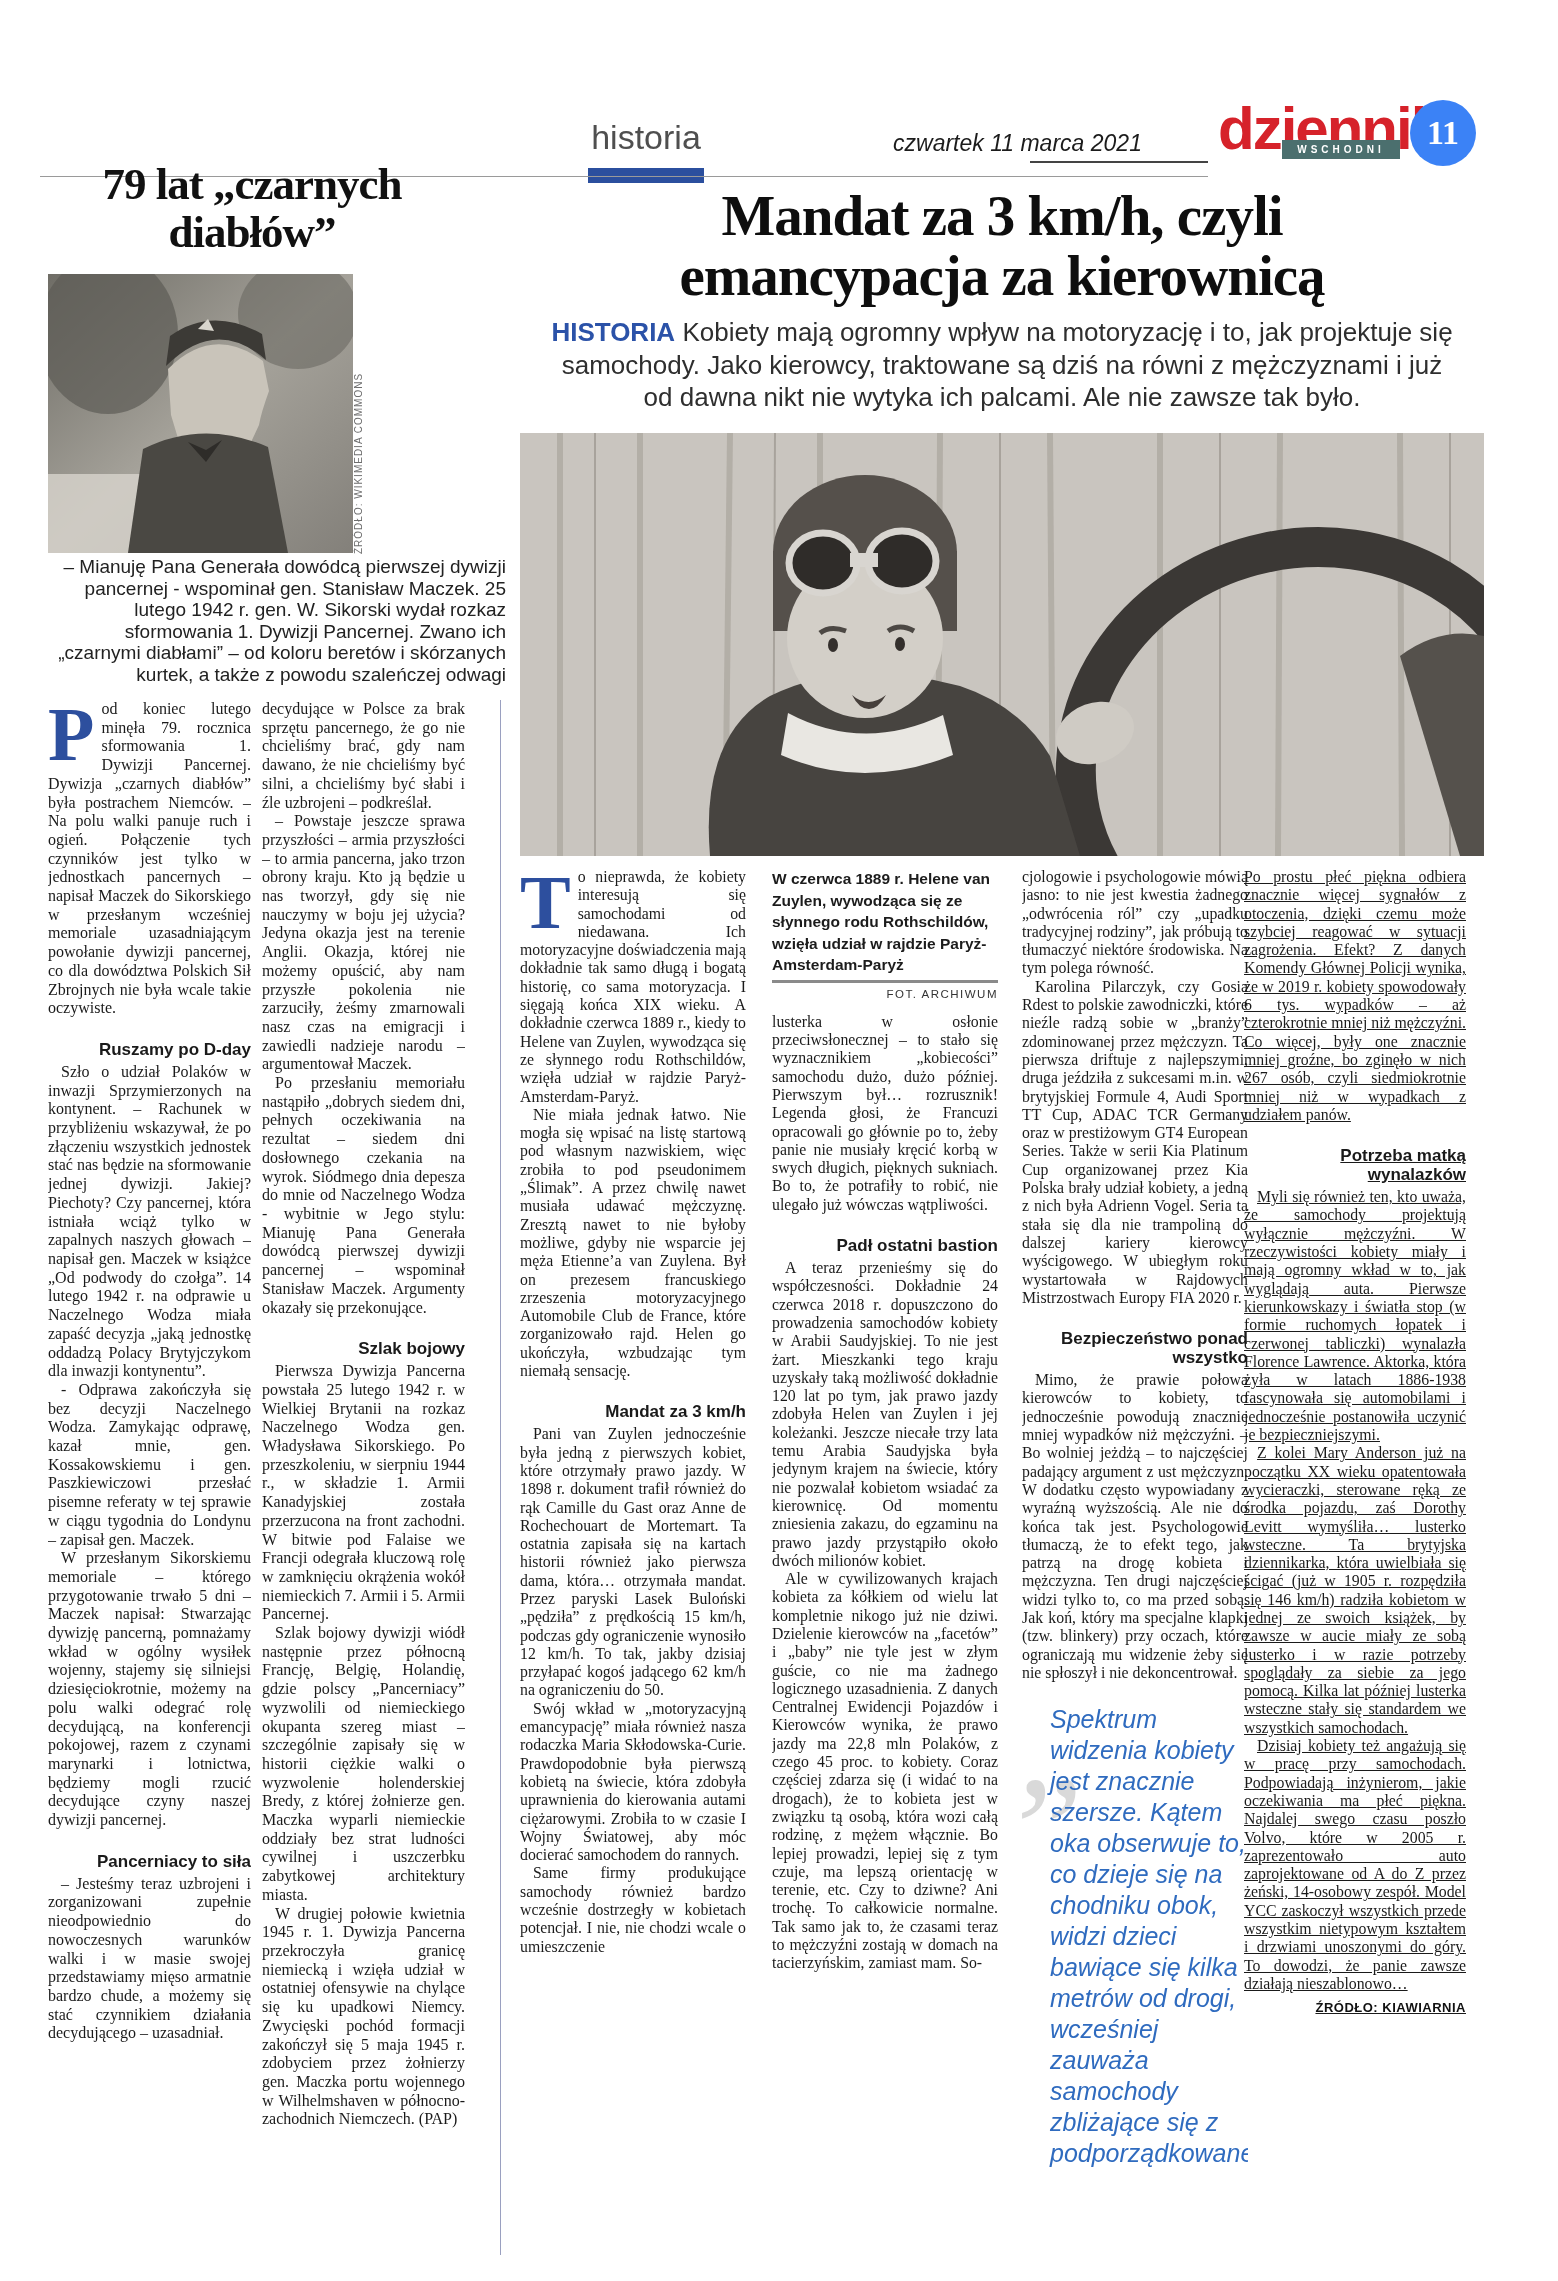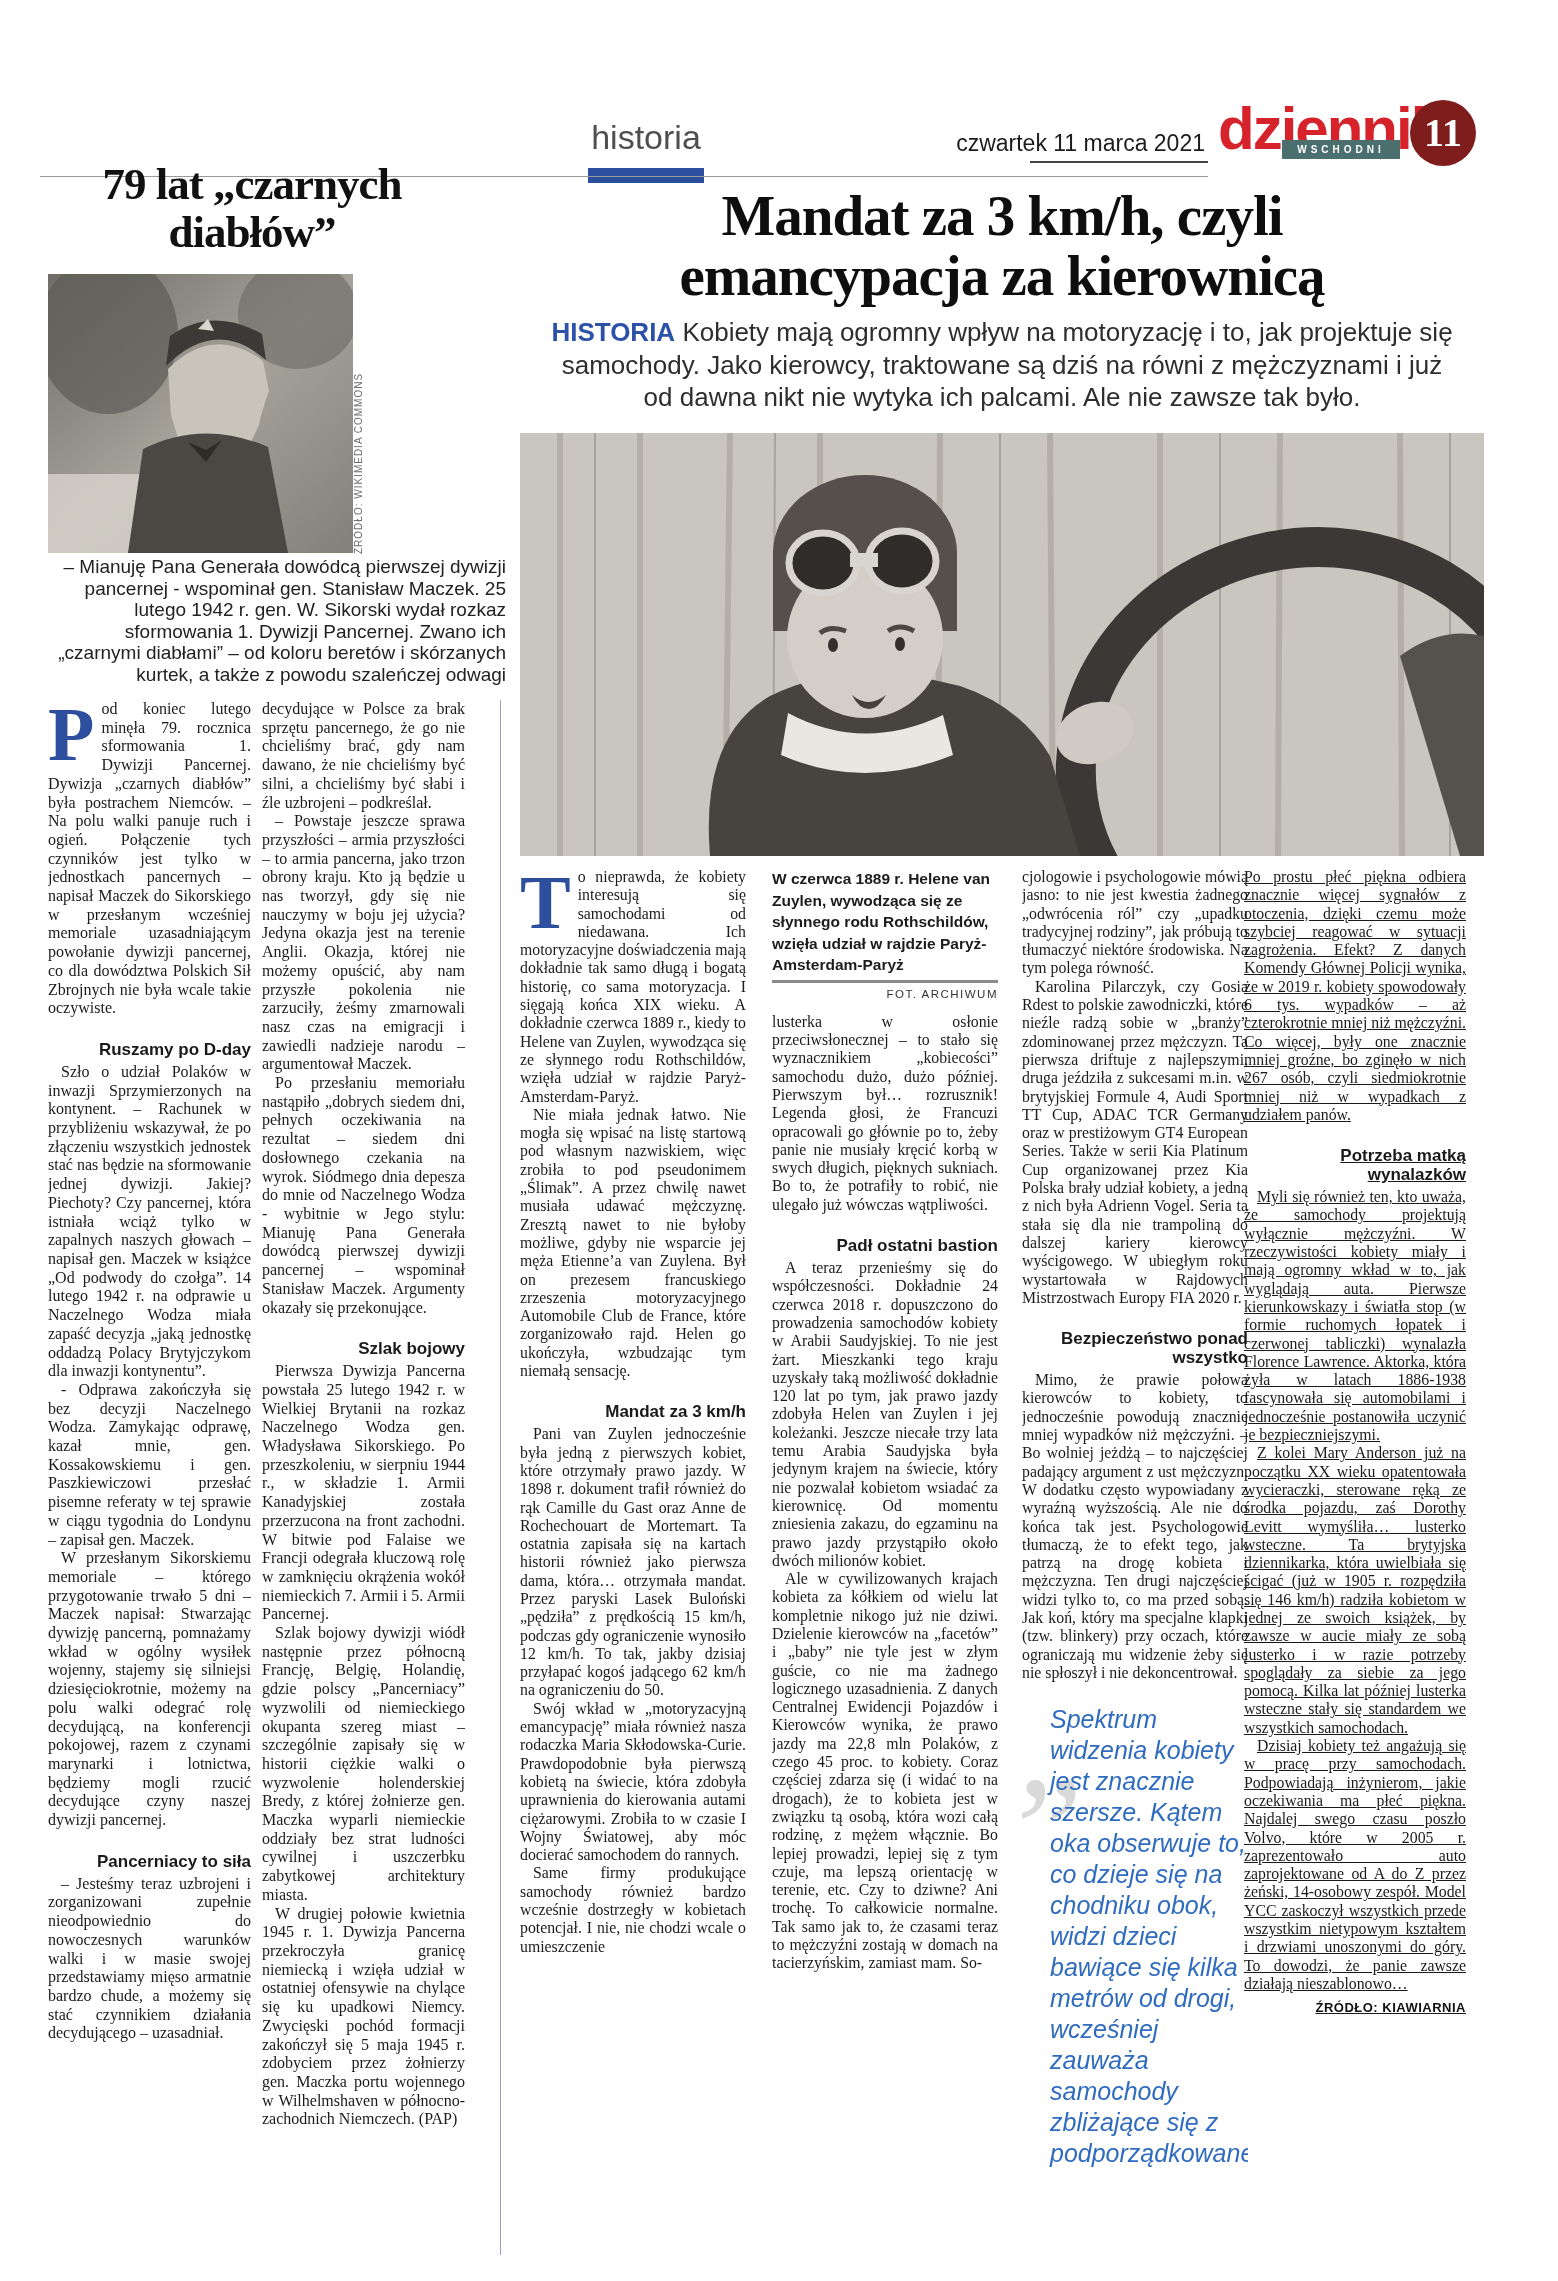--- a/index.html
+++ b/index.html
@@ -5,32 +5,32 @@
   html,body{margin:0;padding:0;background:#e8e8e8;}
   #page{position:relative;width:1558px;height:2281px;background:#ffffff;overflow:hidden;
         font-family:"Liberation Serif",serif;color:#1a1a1a;}
   [data-name]{box-sizing:border-box;}
 
   
   .section-label{position:absolute;left:588px;top:118px;width:116px;text-align:center;
     font-family:"Liberation Sans",sans-serif;font-weight:300;font-size:34px;color:#4f4f4f;}
   .section-bar{position:absolute;left:588px;top:168px;width:116px;height:15px;background:#2b4f9e;}
   .header-rule{position:absolute;left:40px;top:176px;width:1168px;height:1px;background:#9a9a9a;}
-  .issue-date{position:absolute;left:830px;top:130px;width:375px;text-align:right;
-    font-family:"Liberation Sans",sans-serif;font-size:23px;font-weight:400;color:#1c1c1c;}
+  .issue-date{position:absolute;left:830px;top:130px;width:375px;text-align:center;
+    font-family:"Liberation Sans",sans-serif;font-size:23px;font-weight:400;color:#1c1c1c;font-style:italic;}
   .date-rule{position:absolute;left:1030px;top:161px;width:178px;height:2px;background:#444;}
   .logo{position:absolute;left:1218px;top:96px;width:190px;height:72px;}
   .logo-word{font-family:"Liberation Sans",sans-serif;font-weight:700;font-size:60px;letter-spacing:-2px;
     color:#d6222a;line-height:66px;}
   .logo-band{position:absolute;left:64px;top:44px;width:118px;height:19px;background:#4b6f6e;
     color:#fff;font-family:"Liberation Sans",sans-serif;font-size:10px;letter-spacing:4px;
     text-align:center;line-height:19px;font-weight:700;}
   .page-circle{position:absolute;left:1410px;top:100px;width:66px;height:66px;border-radius:50%;
-    background:#7f1d1d;color:#fff;text-align:center;line-height:66px;
-    font-family:"Liberation Serif",serif;font-size:40px;font-weight:700;}
+    background:#3b82f6;color:#fff;text-align:center;line-height:66px;
+    font-family:"Liberation Serif",serif;font-size:34px;font-weight:700;}
 
   
   .left-headline{position:absolute;left:40px;top:160px;width:424px;text-align:center;
     font-weight:700;font-size:45px;line-height:48px;letter-spacing:-1px;color:#111;}
   .left-photo{position:absolute;left:48px;top:274px;width:305px;height:279px;overflow:hidden;background:#8c8c88;}
   .left-photo-credit{position:absolute;left:353px;top:274px;height:280px;
     writing-mode:vertical-rl;transform:rotate(180deg);
     font-family:"Liberation Sans",sans-serif;font-size:10px;letter-spacing:1px;color:#6e6e6e;}
   .left-caption{position:absolute;left:40px;top:556px;width:466px;text-align:right;
     font-family:"Liberation Sans",sans-serif;font-weight:400;font-size:19px;line-height:21.5px;color:#222;}

